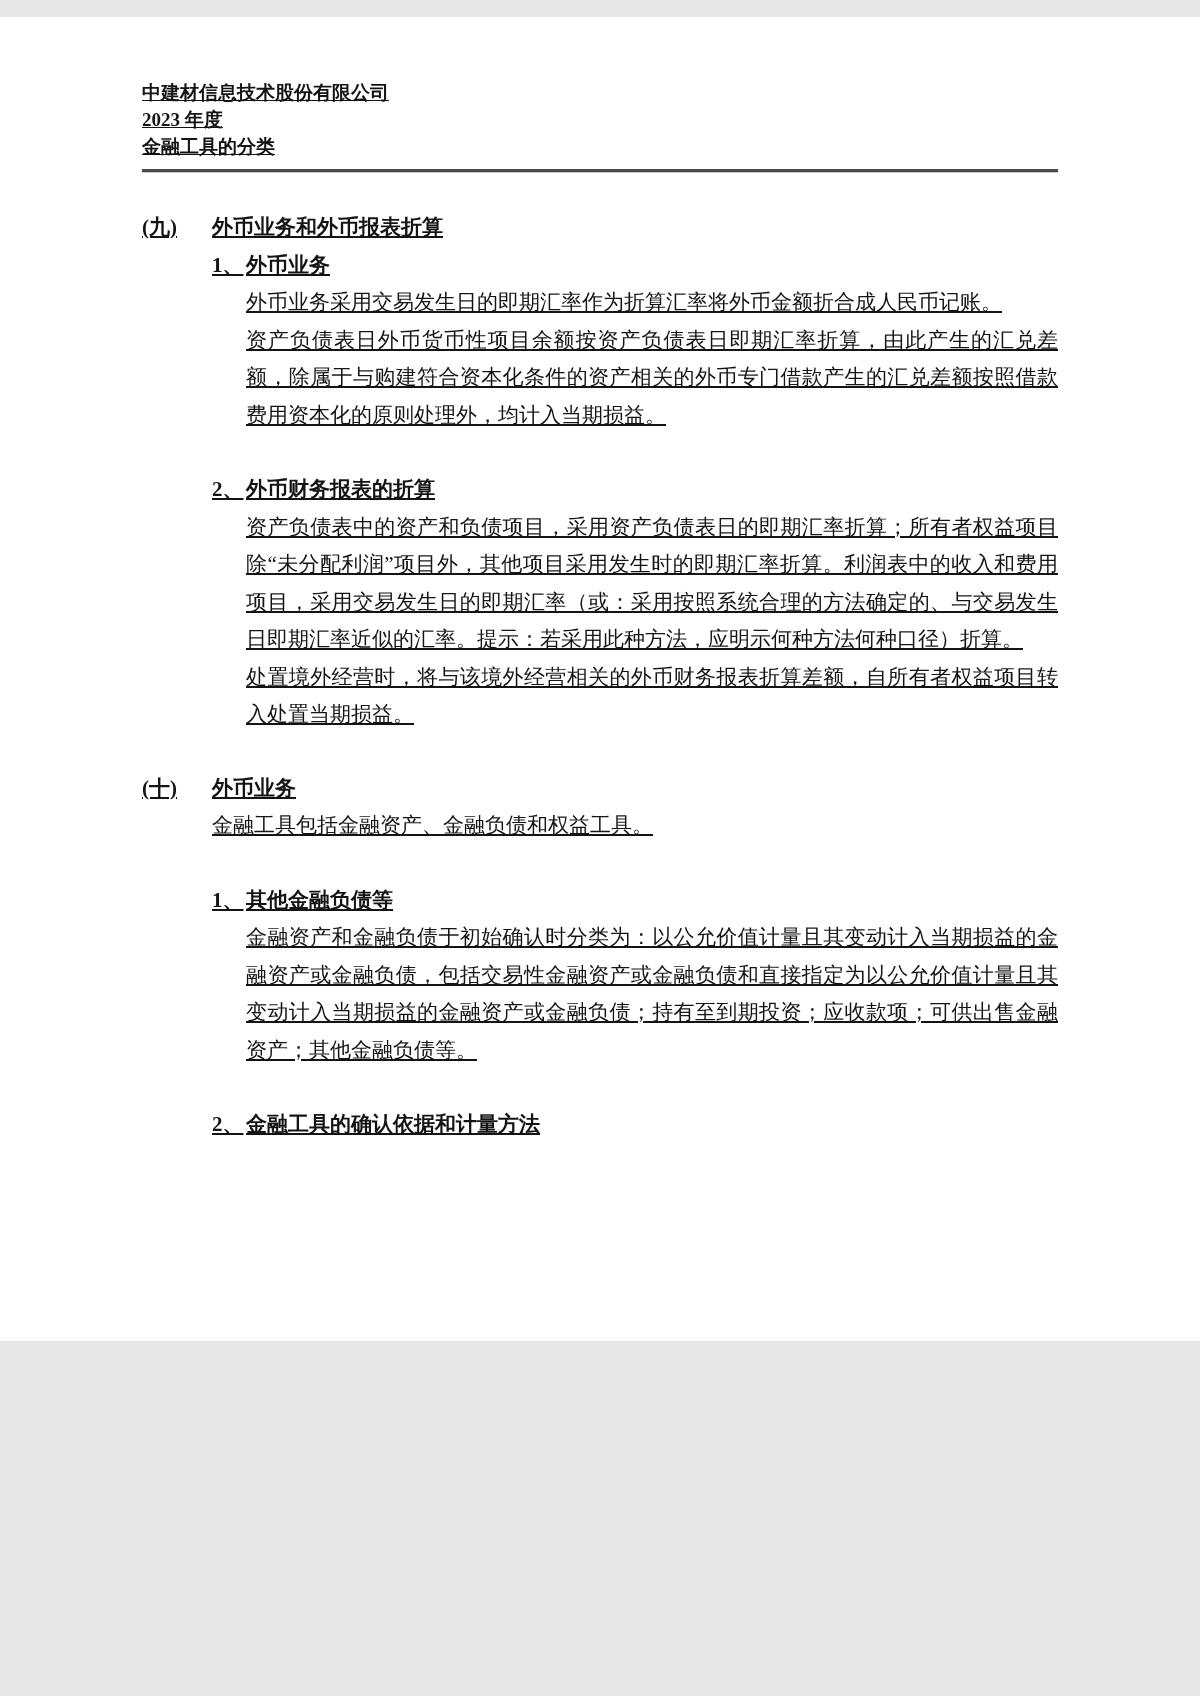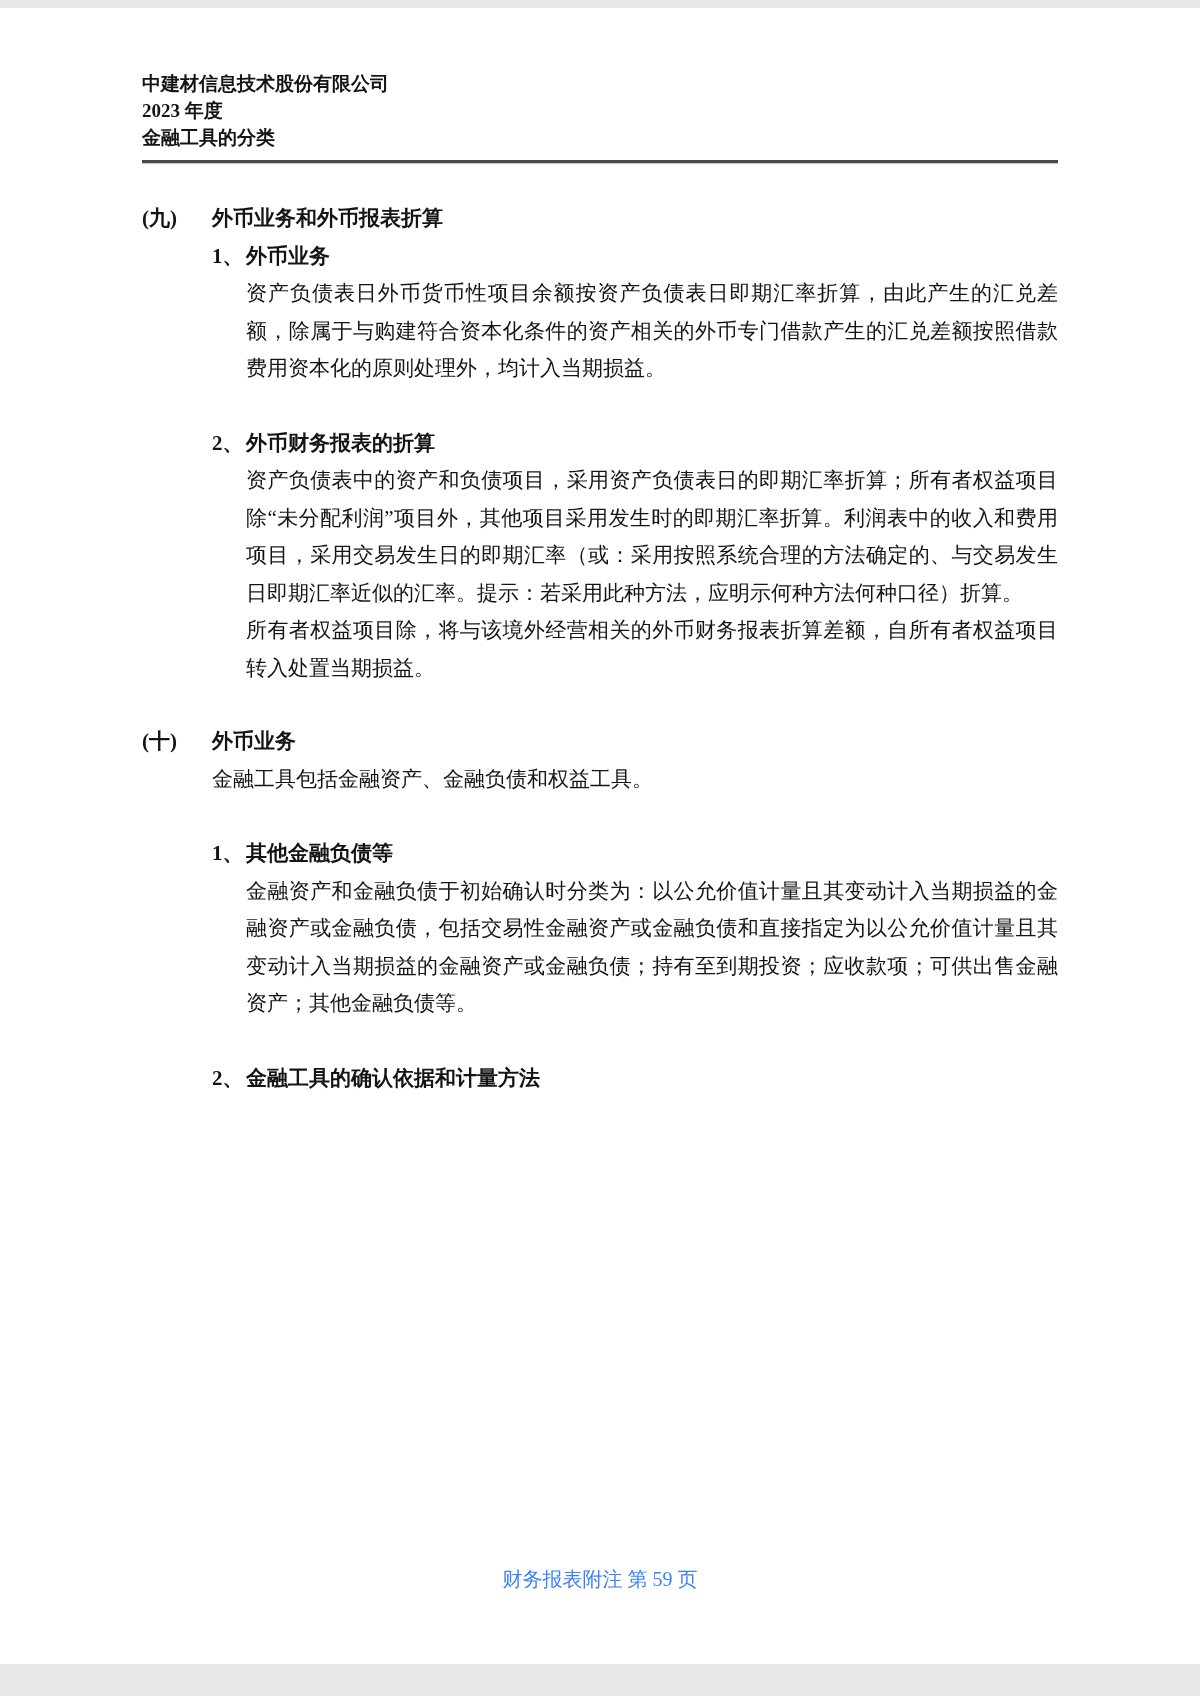--- a/index.html
+++ b/index.html
@@ -1,26 +1,27 @@
 <!DOCTYPE html>
 <html><head>
 <meta charset="utf-8">
 <style>
   html, body { margin: 0; padding: 0; background: #e8e8e8; }
   .page {
     position: relative;
     width: 1200px;
-    height: 1656px;
-    margin: 8px auto;
+    height: 1324px;
+    margin: 17px auto;
     background: #ffffff;
     box-sizing: border-box;
     padding: 62px 142px 0 142px;
     font-family: "Liberation Serif", "DejaVu Serif", serif;
     color: #141414;
     overflow: hidden;
+    text-decoration: underline;
   }
   
   .doc-header { font-size: 19px; line-height: 27px; font-weight: bold; }
   .doc-header div { white-space: nowrap; }
   .header-rule {
     margin-top: 9px;
     height: 3px;
     background: #4a4a4a;
     border-bottom: 1px solid #c9c9c9;
   }
@@ -74,32 +75,33 @@
         <span class="section-marker">(九)</span>
         <span class="section-title">外币业务和外币报表折算</span>
       </div>
 
       <div class="subsection">
         <div class="subsection-heading">
           <span class="subsection-number">1、</span>
           <span class="subsection-title">外币业务</span>
         </div>
         <div class="sub-body">
+          <p>外币业务采用交易发生日的即期汇率作为折算汇率将外币金额折合成人民币记账。</p>
           <p>资产负债表日外币货币性项目余额按资产负债表日即期汇率折算，由此产生的汇兑差额，除属于与购建符合资本化条件的资产相关的外币专门借款产生的汇兑差额按照借款费用资本化的原则处理外，均计入当期损益。</p>
         </div>
       </div>
 
       <div class="subsection">
         <div class="subsection-heading">
           <span class="subsection-number">2、</span>
           <span class="subsection-title">外币财务报表的折算</span>
         </div>
         <div class="sub-body">
           <p>资产负债表中的资产和负债项目，采用资产负债表日的即期汇率折算；所有者权益项目除“未分配利润”项目外，其他项目采用发生时的即期汇率折算。利润表中的收入和费用项目，采用交易发生日的即期汇率（或：采用按照系统合理的方法确定的、与交易发生日即期汇率近似的汇率。提示：若采用此种方法，应明示何种方法何种口径）折算。</p>
-          <p>所有者权益项目除，将与该境外经营相关的外币财务报表折算差额，自所有者权益项目转入处置当期损益。</p>
+          <p>处置境外经营时，将与该境外经营相关的外币财务报表折算差额，自所有者权益项目转入处置当期损益。</p>
         </div>
       </div>
     </div>
 
     <div class="section">
       <div class="section-heading">
         <span class="section-marker">(十)</span>
         <span class="section-title">外币业务</span>
       </div>
       <div class="section-intro">金融工具包括金融资产、金融负债和权益工具。</div>

